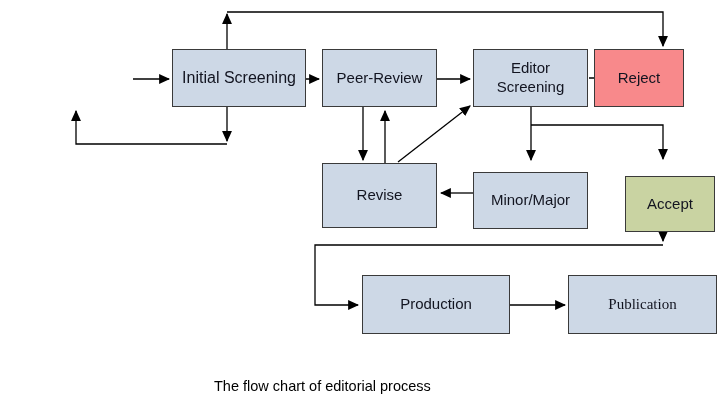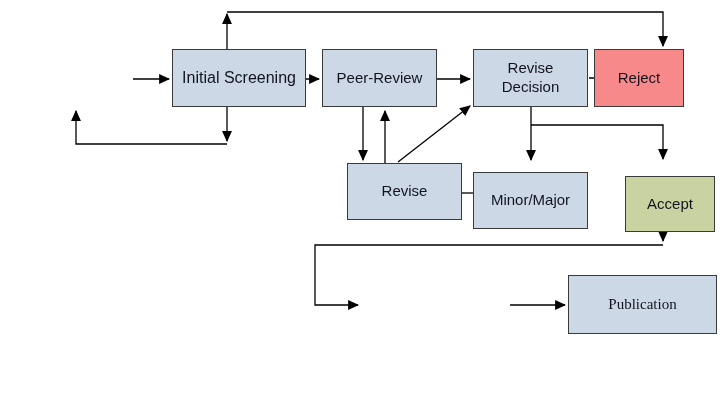--- a/index.html
+++ b/index.html
@@ -34,21 +34,21 @@
     color:var(--text);
     font-size:15px;
     line-height:1.25;
   }
   .node--submission{left:2px;top:49px;width:131px;height:58px;background:var(--submission-fill);border:1px dashed #222;}
   .node--initial{left:172px;top:49px;width:134px;height:58px;font-size:16px;}
   .node--peer{left:322px;top:49px;width:115px;height:58px;}
   .node--editor{left:473px;top:49px;width:115px;height:58px;}
   .node--editor .node-label{display:block;width:80px;margin:0 auto;}
   .node--reject{left:594px;top:49px;width:90px;height:58px;background:var(--reject-fill);}
-  .node--revise{left:322px;top:163px;width:115px;height:57px;margin-left:25px;}
+  .node--revise{left:322px;top:163px;width:115px;height:65px;}
   .node--minor{left:473px;top:172px;width:115px;height:57px;}
   .node--accept{left:625px;top:176px;width:90px;height:56px;background:var(--accept-fill);}
   .node--production{left:362px;top:275px;width:148px;height:59px;}
   .node--publication{left:568px;top:275px;width:149px;height:59px;font-family:Liberation Serif, serif;}
   .caption{
     position:absolute;left:214px;top:378px;
     font-size:14.5px;color:var(--caption);
     white-space:nowrap;
   }
 </style>
@@ -91,37 +91,41 @@
 
   <div class="node node--initial">
     <span class="node-label">Initial Screening</span>
   </div>
 
   <div class="node node--peer">
     <span class="node-label">Peer-Review</span>
   </div>
 
   <div class="node node--editor">
-    <span class="node-label">Revise Decision</span>
+    <span class="node-label">Editor Screening</span>
   </div>
 
   <div class="node node--reject">
     <span class="node-label">Reject</span>
   </div>
 
   <div class="node node--revise">
     <span class="node-label">Revise</span>
   </div>
 
   <div class="node node--minor">
     <span class="node-label">Minor/Major</span>
   </div>
 
   <div class="node node--accept">
     <span class="node-label">Accept</span>
   </div>
 
+  <div class="node node--production">
+    <span class="node-label">Production</span>
+  </div>
 
   <div class="node node--publication">
     <span class="node-label">Publication</span>
   </div>
 
+  <div class="caption">The flow chart of editorial process</div>
 </div>
 
 </body></html>

